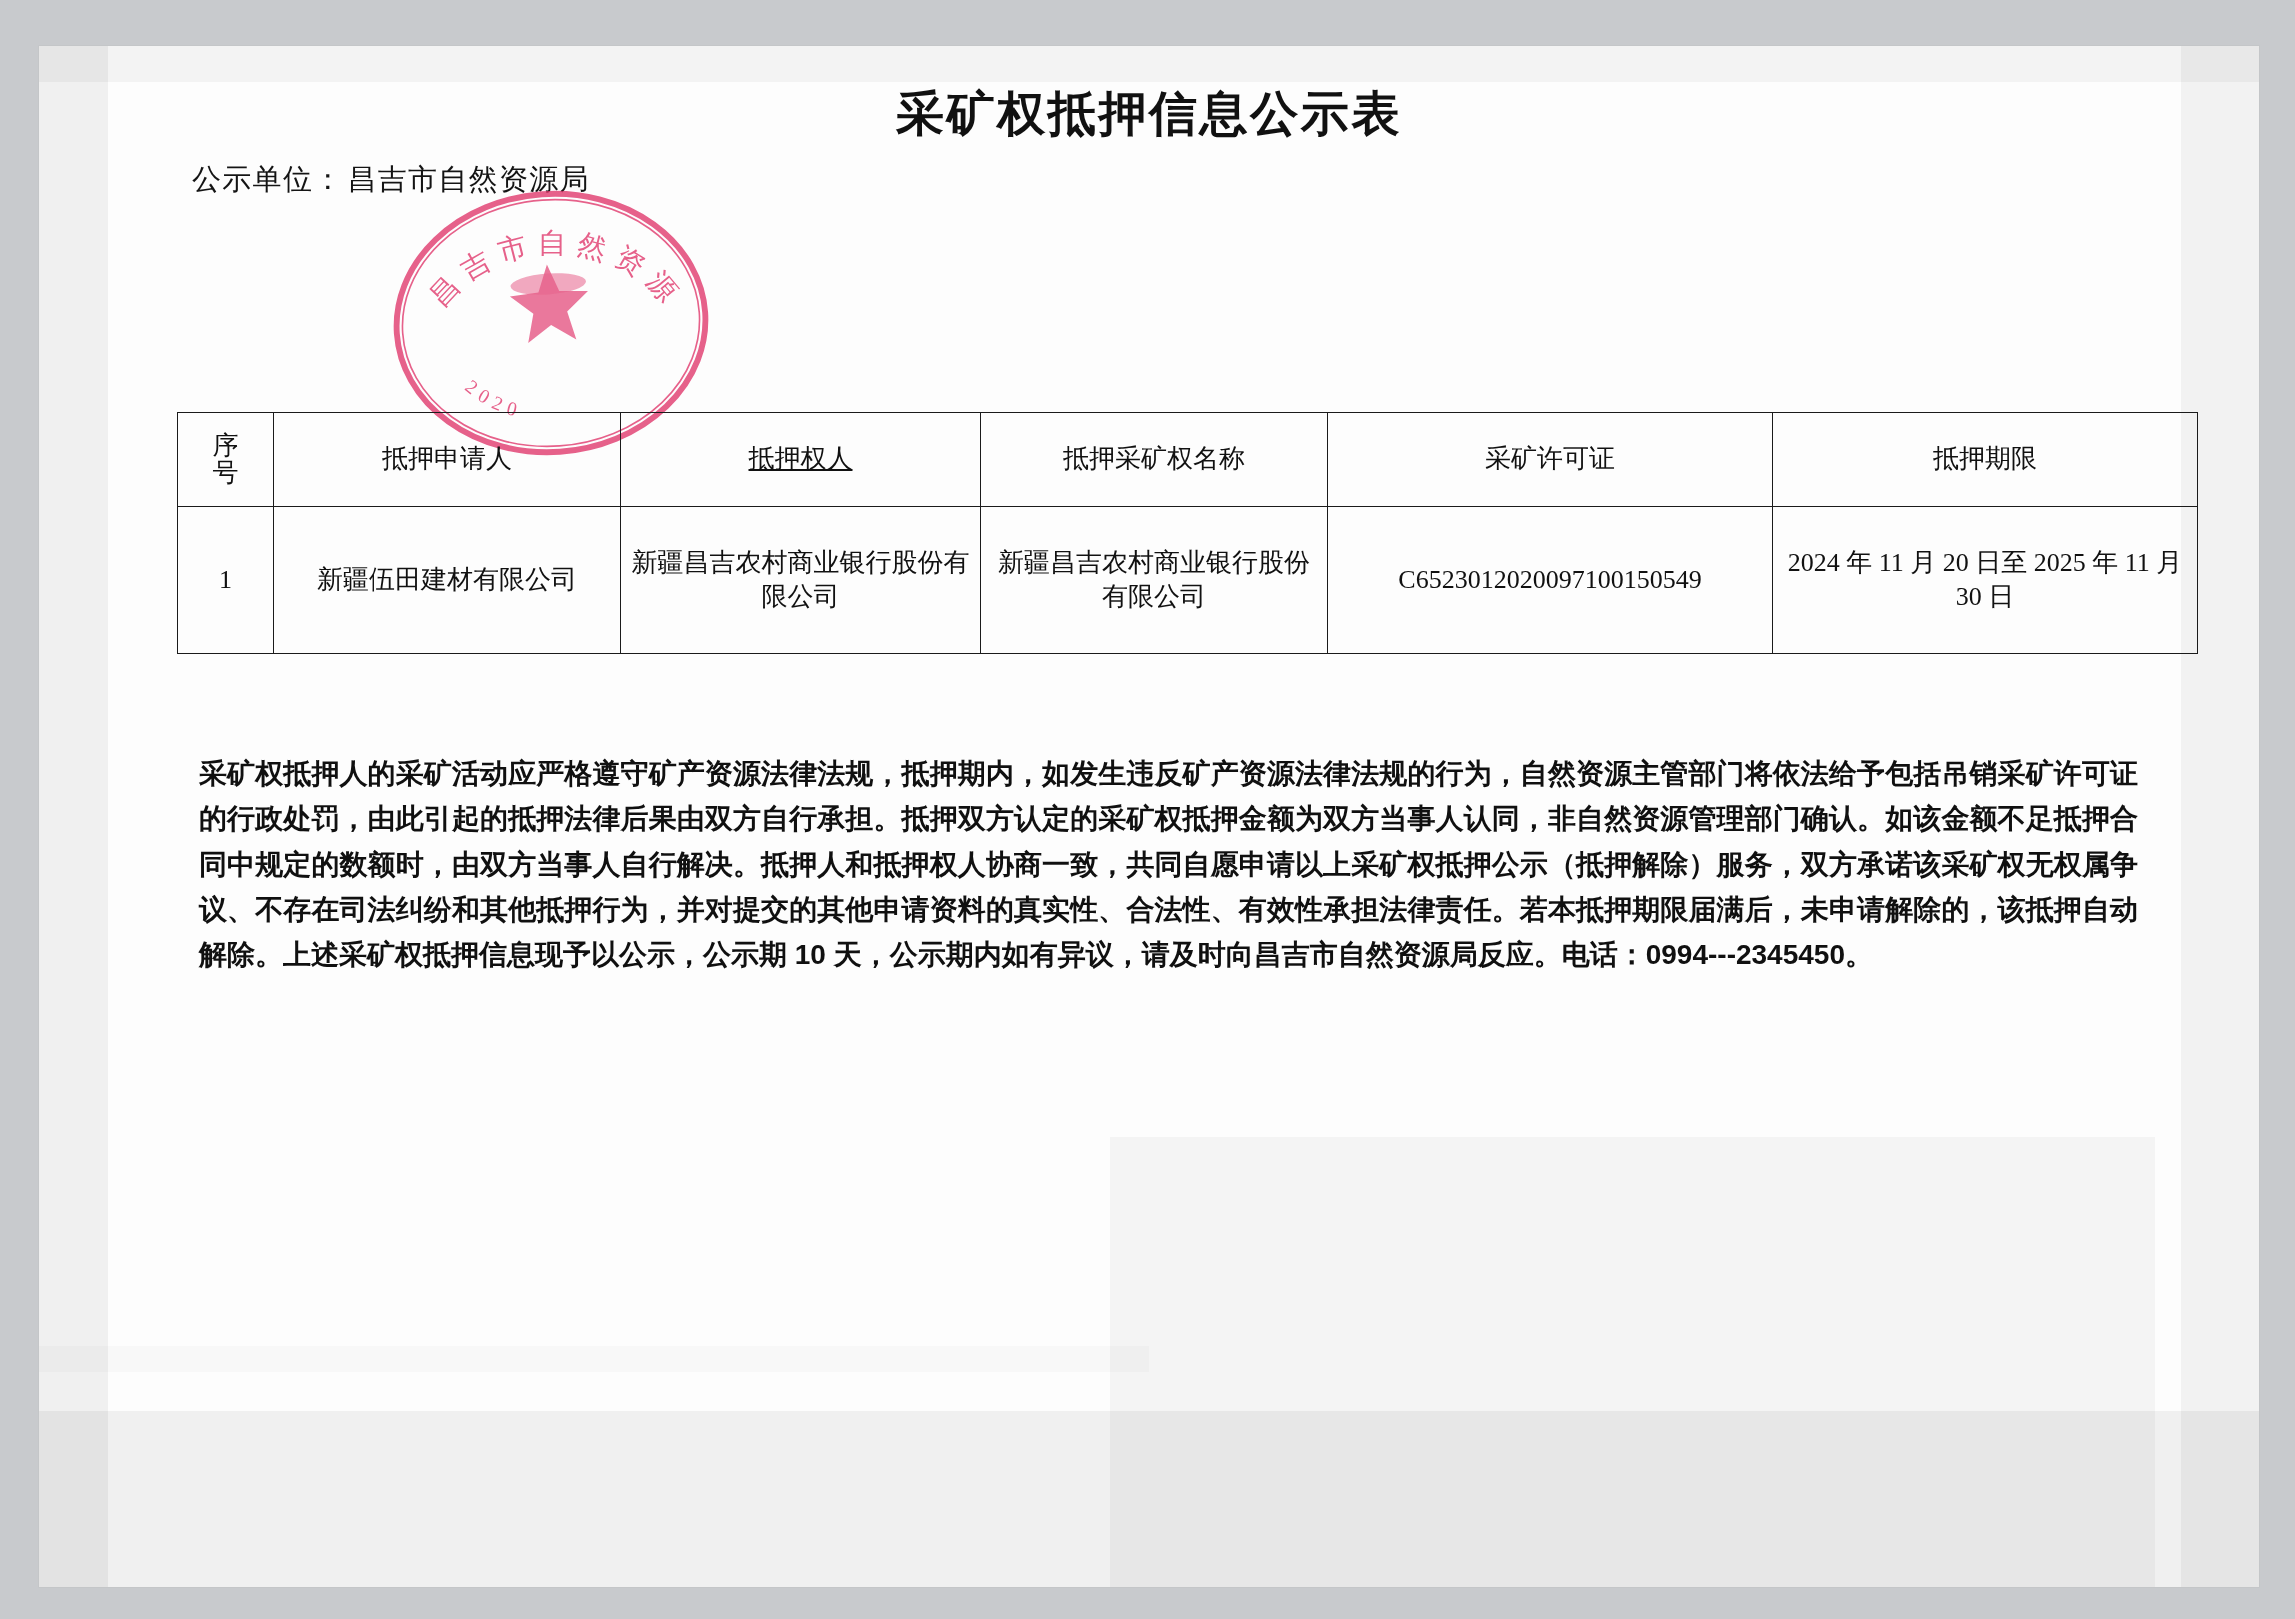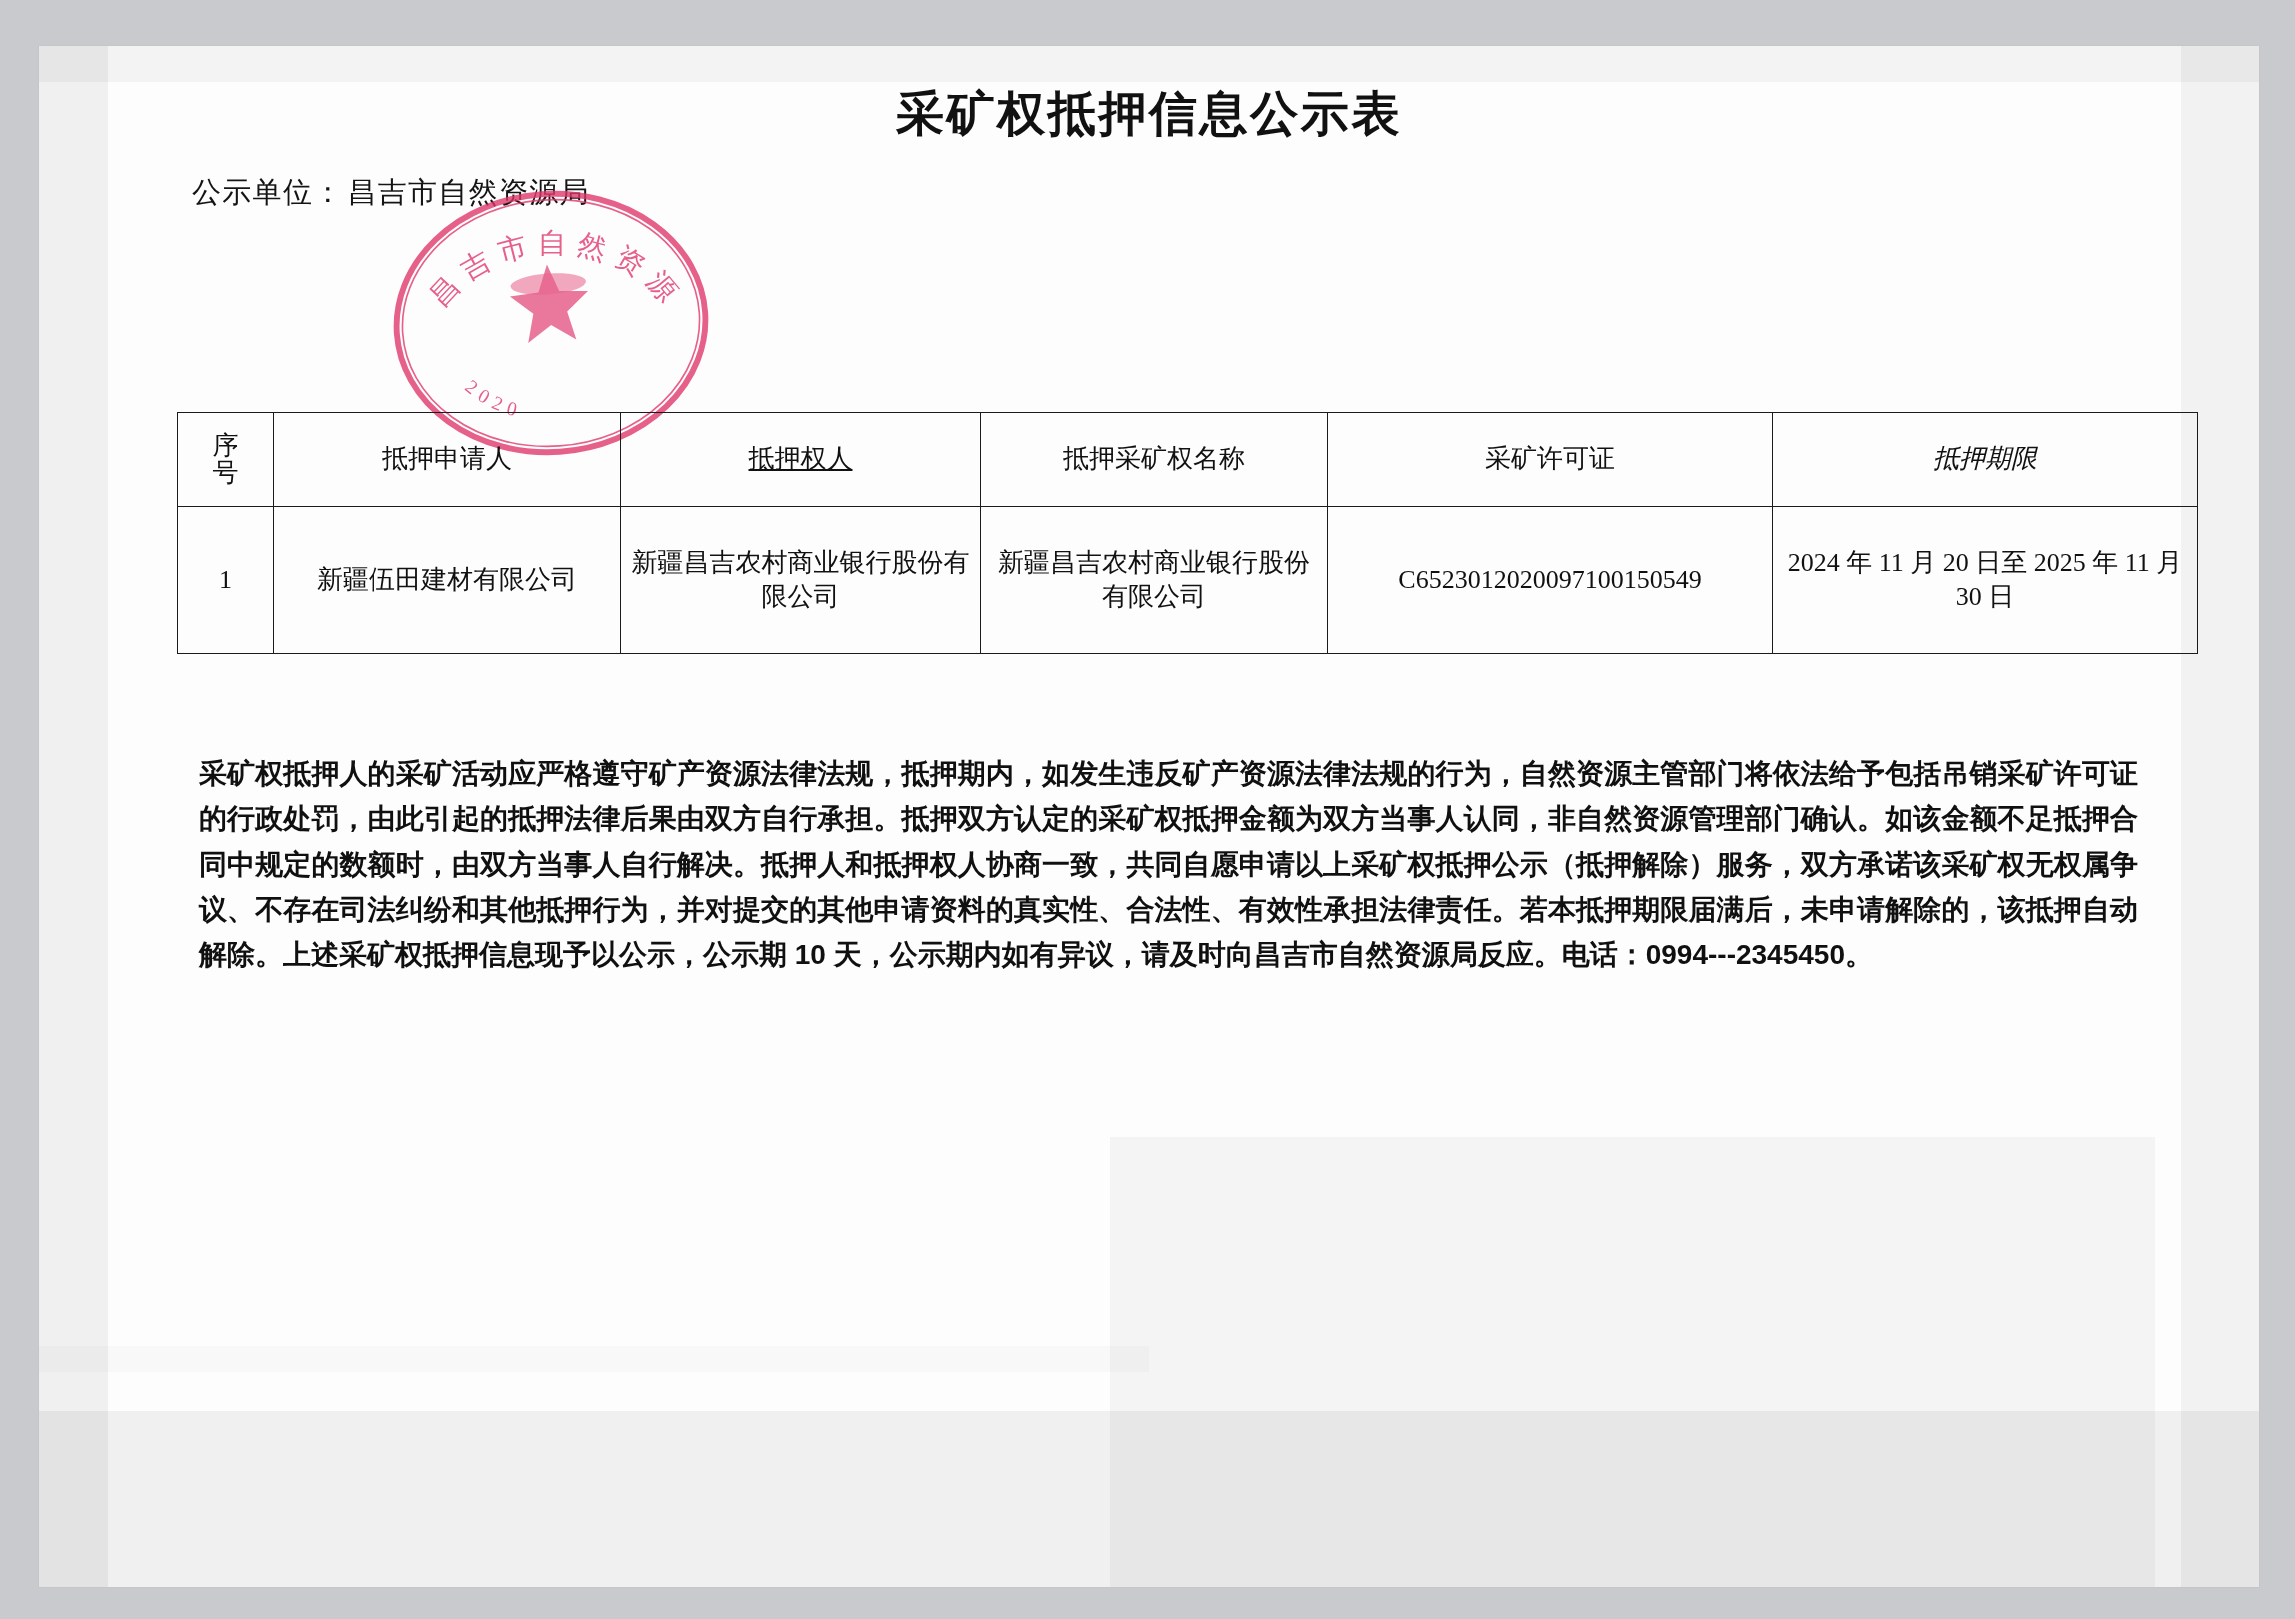--- a/index.html
+++ b/index.html
@@ -55,21 +55,21 @@
     font-size: 48px;
     letter-spacing: 2.6px;
     color: #111;
     font-weight: 700;
     font-family: "Liberation Sans", "DejaVu Sans", sans-serif;
   }
 
   .publisher {
     position: absolute;
     left: 153px;
-    top: 127px;
+    top: 114px;
     font-size: 29px;
     color: #141414;
     letter-spacing: 1.3px;
     white-space: nowrap;
   }
   .publisher .label { }
   .publisher .value { margin-left: 3.9px; }
 
   
   .seal {
@@ -102,21 +102,21 @@
     padding: 7.8px 6.5px;
     font-family: "Liberation Serif", "DejaVu Serif", serif;
   }
   table.info th { font-weight: 400; height: 77px; }
   table.info td { height: 131px; }
   .col-no    { width: 82px; }
   .col-appl  { width: 333px; }
   .col-holder{ width: 346px; text-decoration: underline; }
   .col-mine  { width: 333px; }
   .col-lic   { width: 431px; }
-  .col-term  { width: 411px; font-style: italic; }
+  .col-term  { width: 411px; }
   .head-no { line-height: 1.05; }
   .license-cell { letter-spacing: 0px; font-size: 26px; margin-top: 8px; }
 
   
   .para {
     position: absolute;
     left: 138px;
     top: 705px;
     width: 1939px;
     font-size: 28px;

